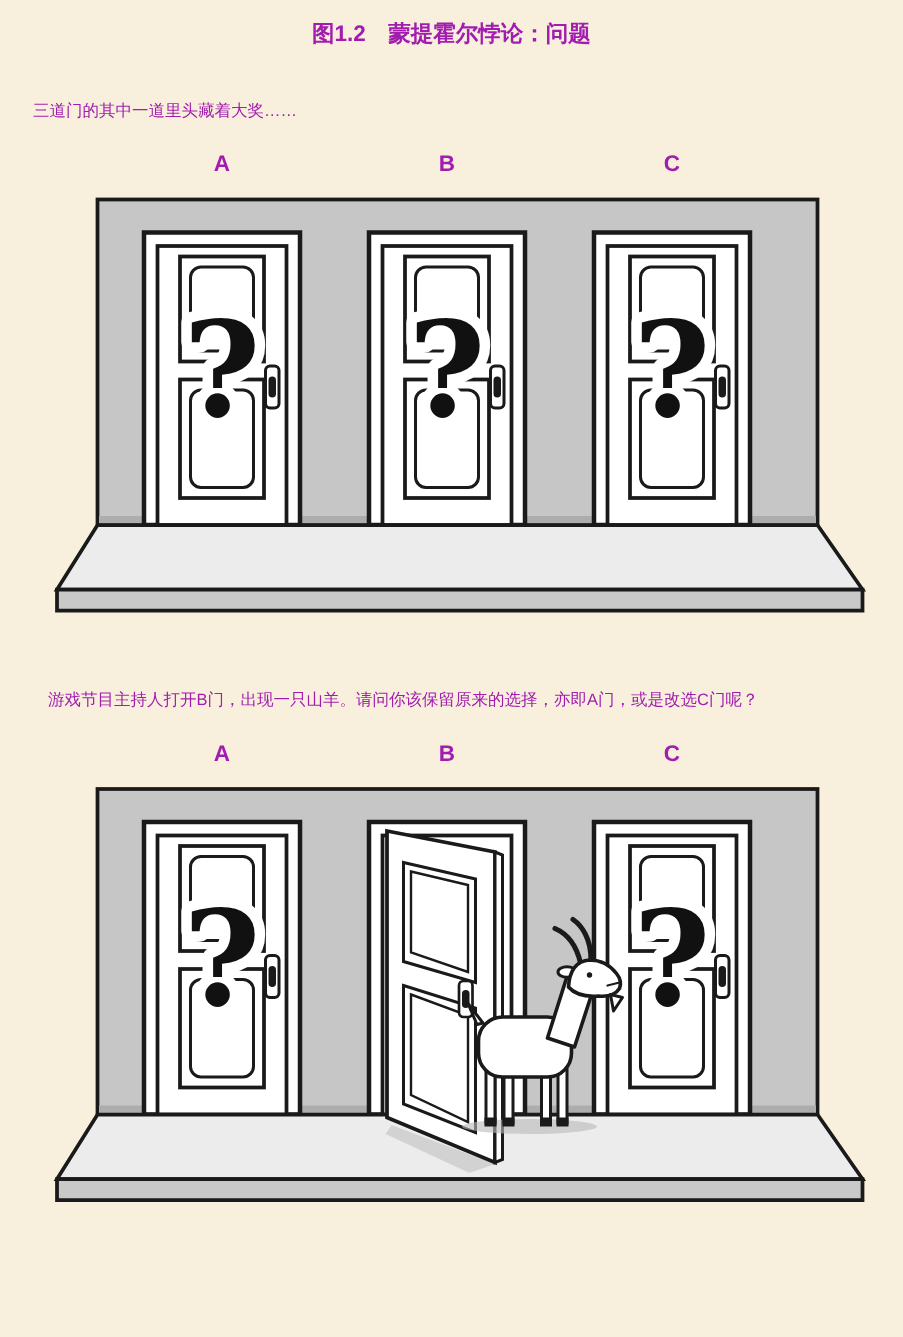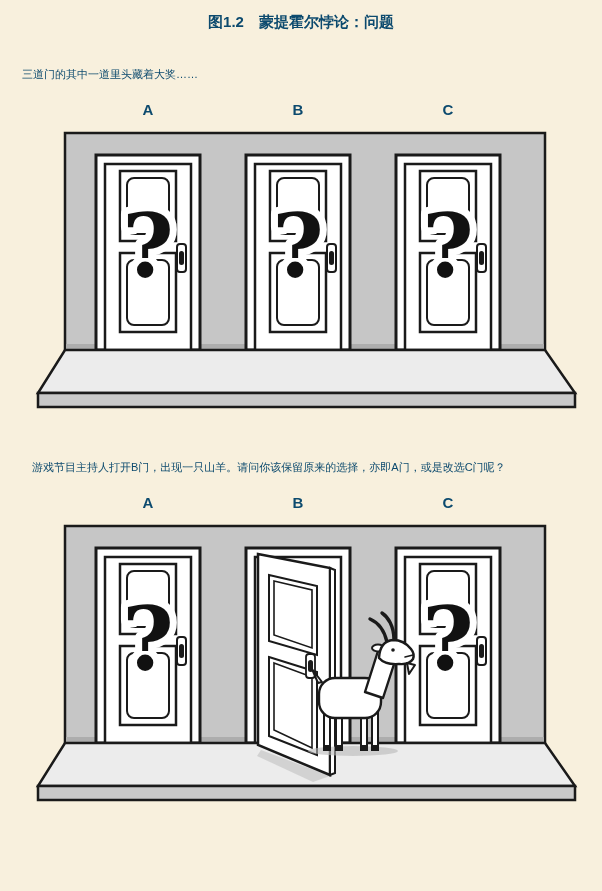--- a/index.html
+++ b/index.html
@@ -3,21 +3,21 @@
 <meta charset="utf-8">
 <style>
   * { margin:0; padding:0; box-sizing:border-box; }
   html,body { background:#f8f0dd; }
   .page {
     position:relative;
     width:602px; height:891px;
     background:#f8f0dd;
     overflow:hidden;
     font-family:"Liberation Sans","DejaVu Sans",sans-serif;
-    color:#0c4a6e;
+    color:#a21caf;
   }
   .fig-title {
     padding-top:13px;
     text-align:center;
     font-size:15px;
     font-weight:bold;
   }
   .caption {
     margin:34px 20px 0 22px;
     font-size:11px;

